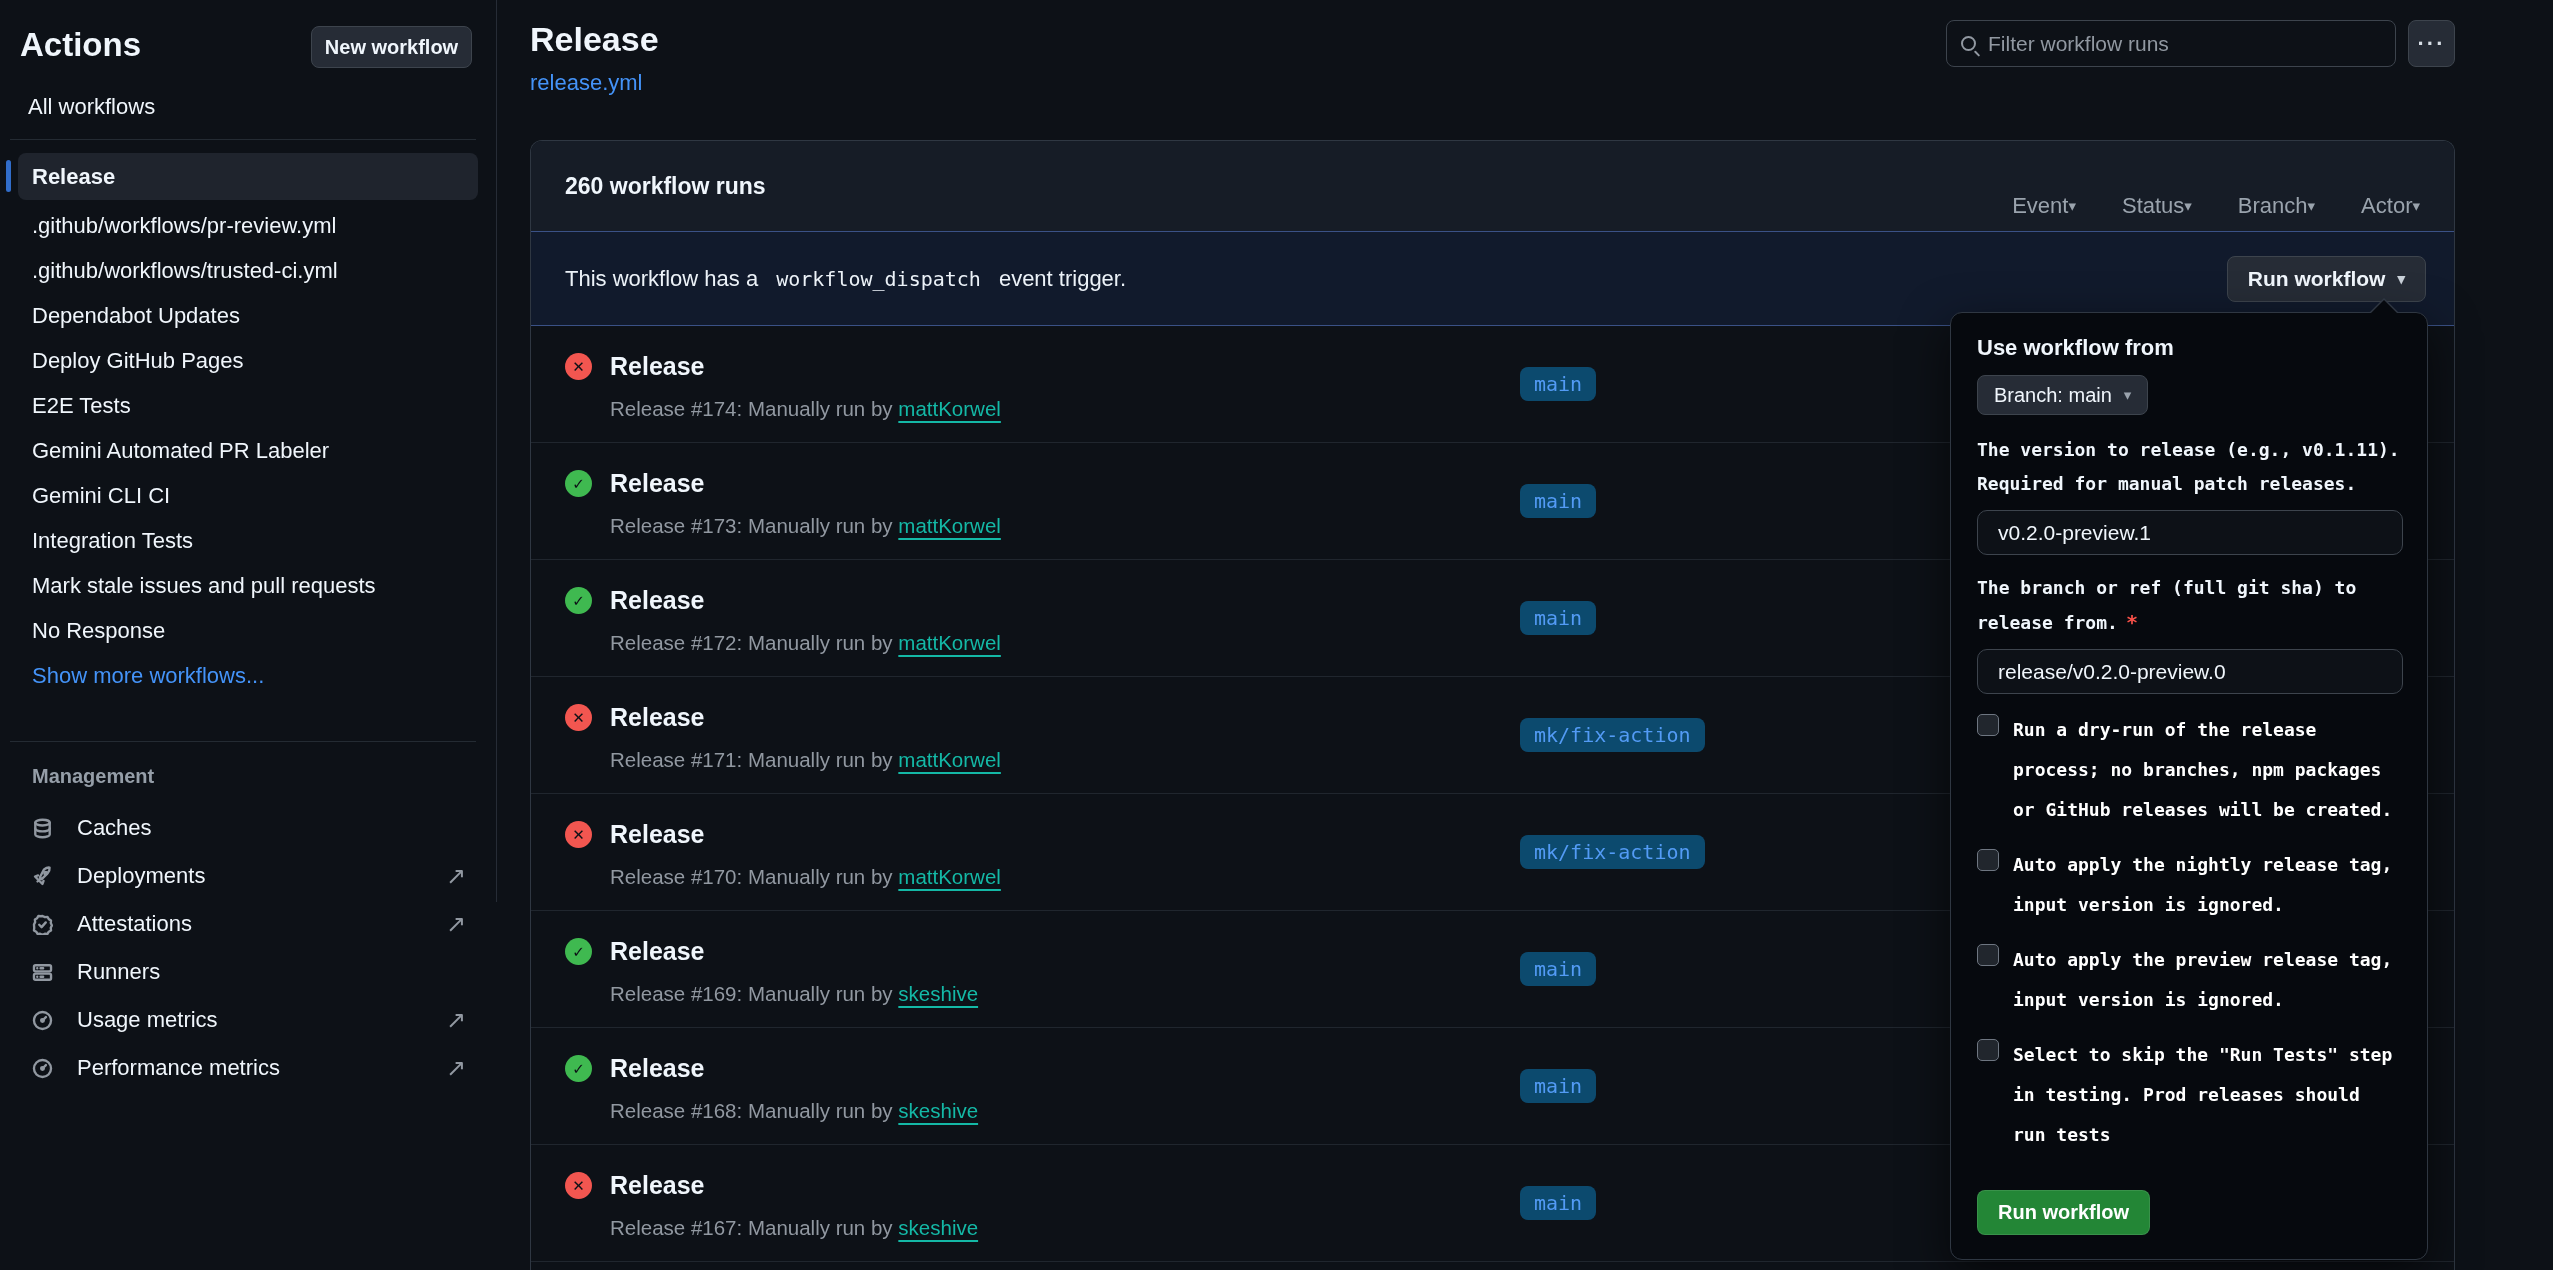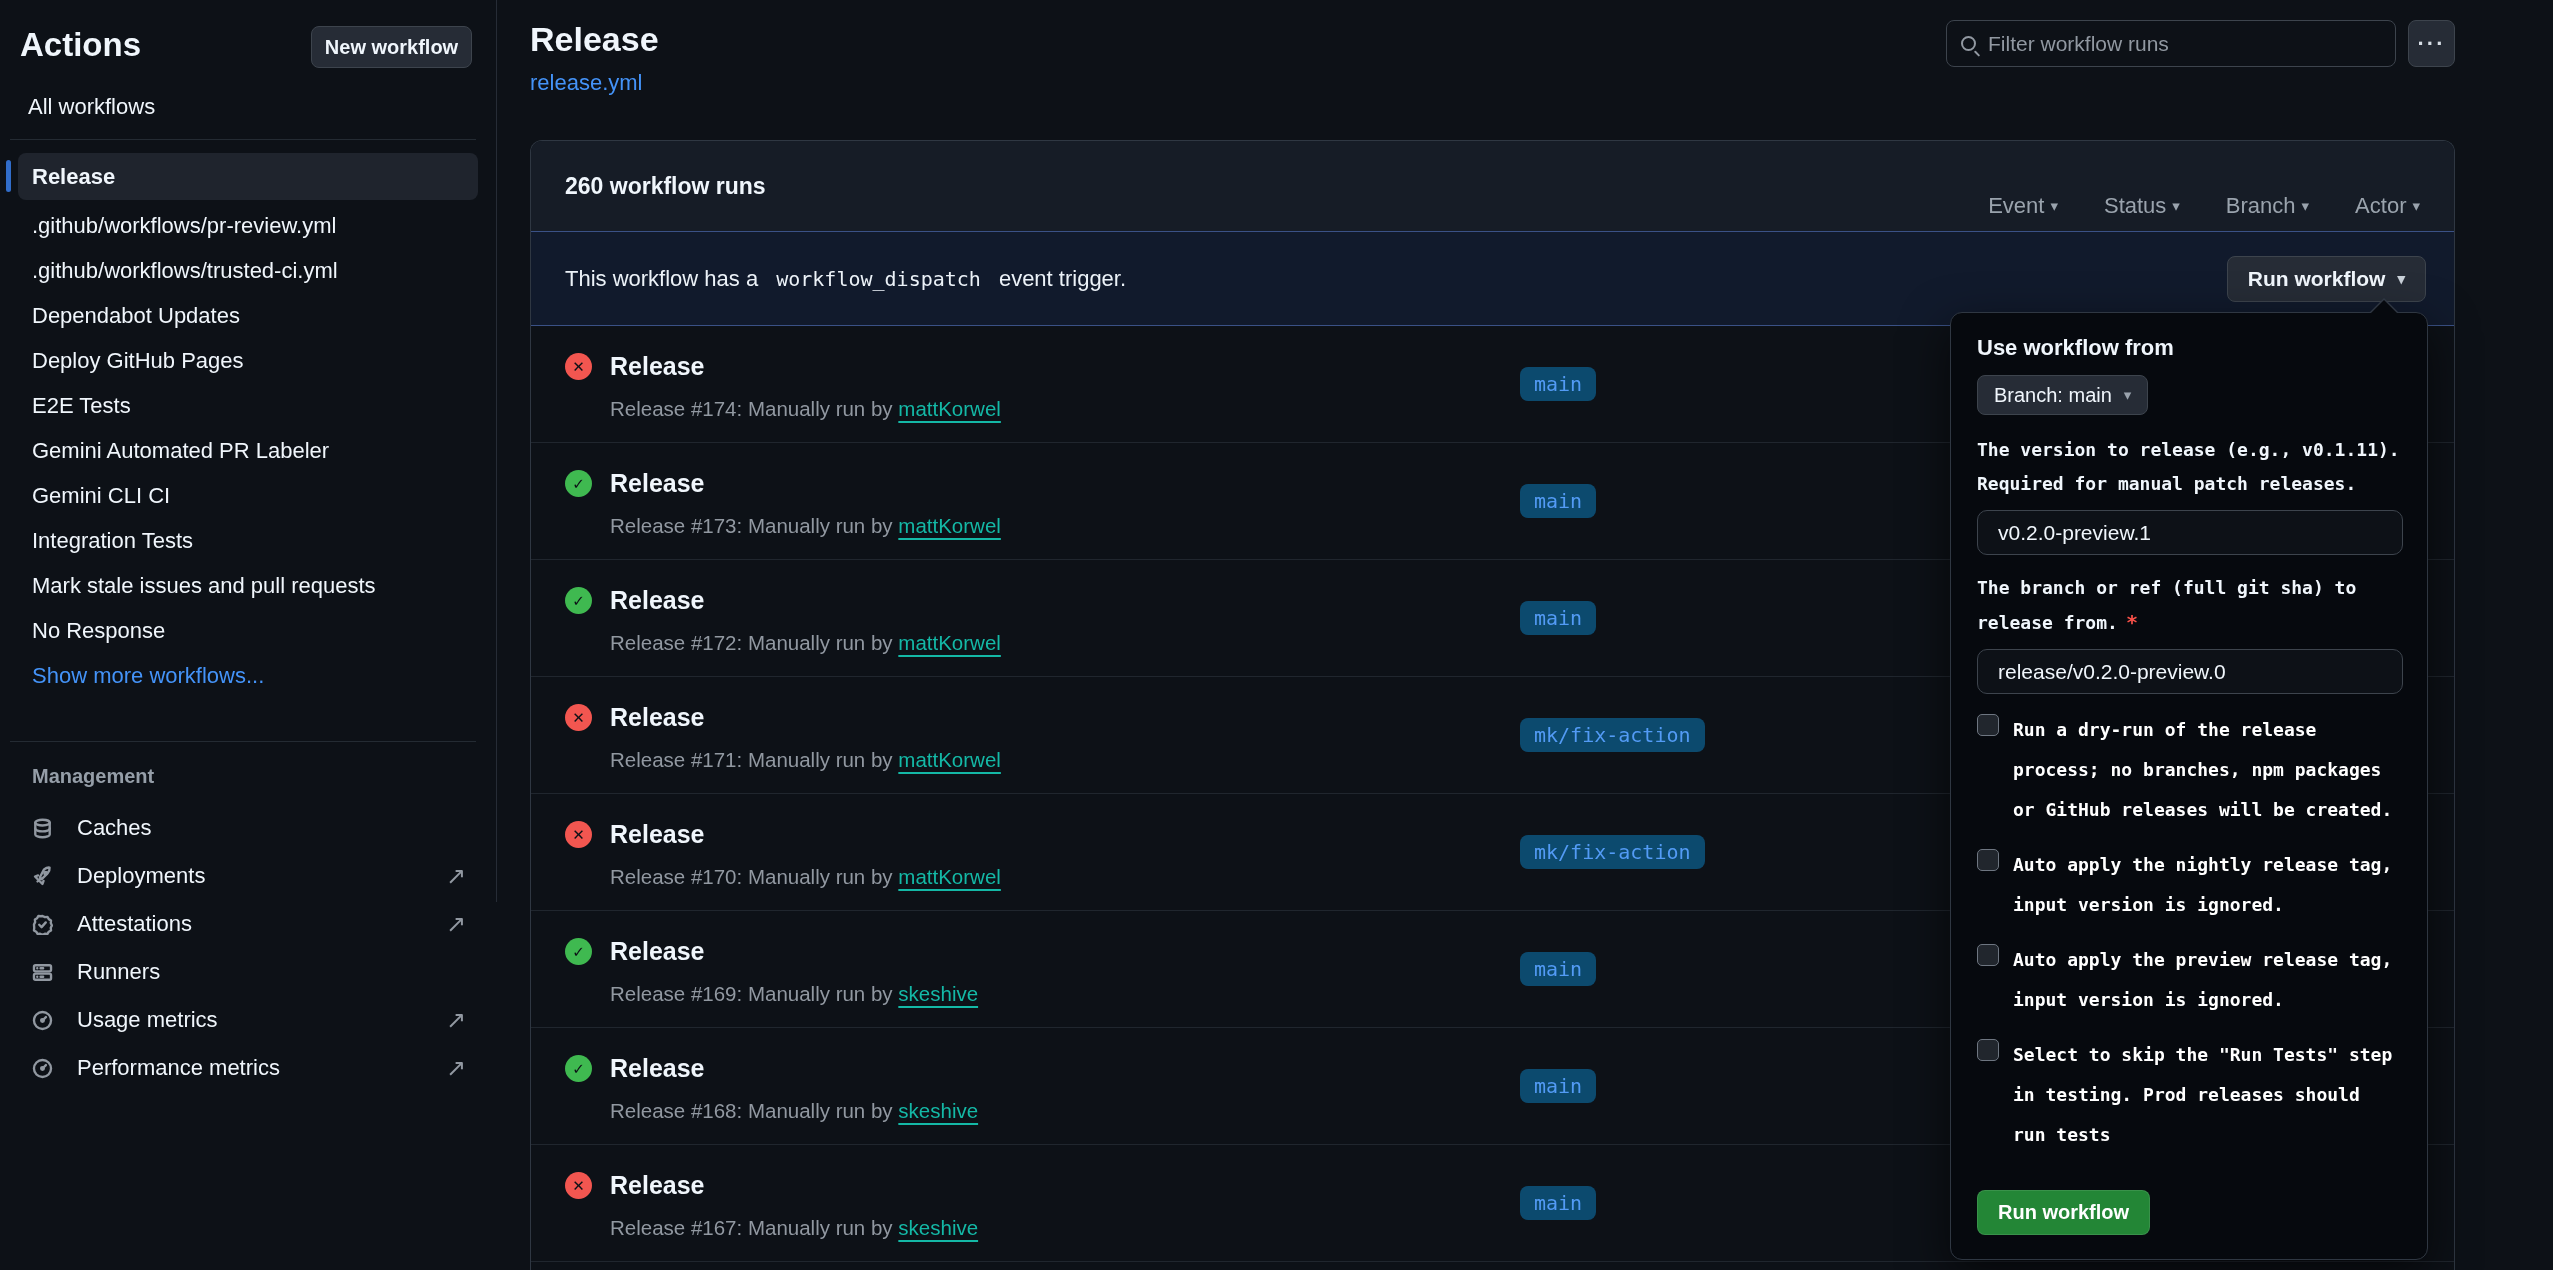--- a/index.html
+++ b/index.html
@@ -70,21 +70,21 @@
   .runs-card {
     position:absolute; left:530px; top:140px; width:1925px; height:1130px;
     border:1px solid #2f3742; border-bottom:none; border-radius:12px 12px 0 0;
     overflow:hidden; background:#0d1117;
   }
   .card-header {
     height:90px; background:#161c26; display:flex; align-items:center; padding:0 34px;
   }
   .runs-count { font-size:23px; font-weight:700; color:#f0f6fc; }
   .filters { margin-left:auto; display:flex; gap:46px; }
-  .filter { font-size:22px; color:#9aa3ad; display:flex; align-items:center; gap:6px; cursor:pointer;margin-top:40px; }
+  .filter { font-size:22px; color:#9aa3ad; display:flex; align-items:center; gap:0; cursor:pointer;margin-top:40px; }
   .caret { font-size:15px; color:#9aa3ad; }
   .banner {
     height:95px; background:#111a2c; border-top:1px solid #3a5186; border-bottom:1px solid #3a5186;
     display:flex; align-items:center; padding:0 28px 0 34px;
   }
   .banner-text { font-size:22px; color:#ecf2f8; display:flex; align-items:baseline;justify-content:space-between; }
   .banner-code { font-size:20px; margin:0 18px; color:#ecf2f8; }
   .run-wf-btn {
     margin-left:auto; height:46px; padding:0 20px;
     background:#262c36; border:1px solid #3d444d; border-radius:8px;

